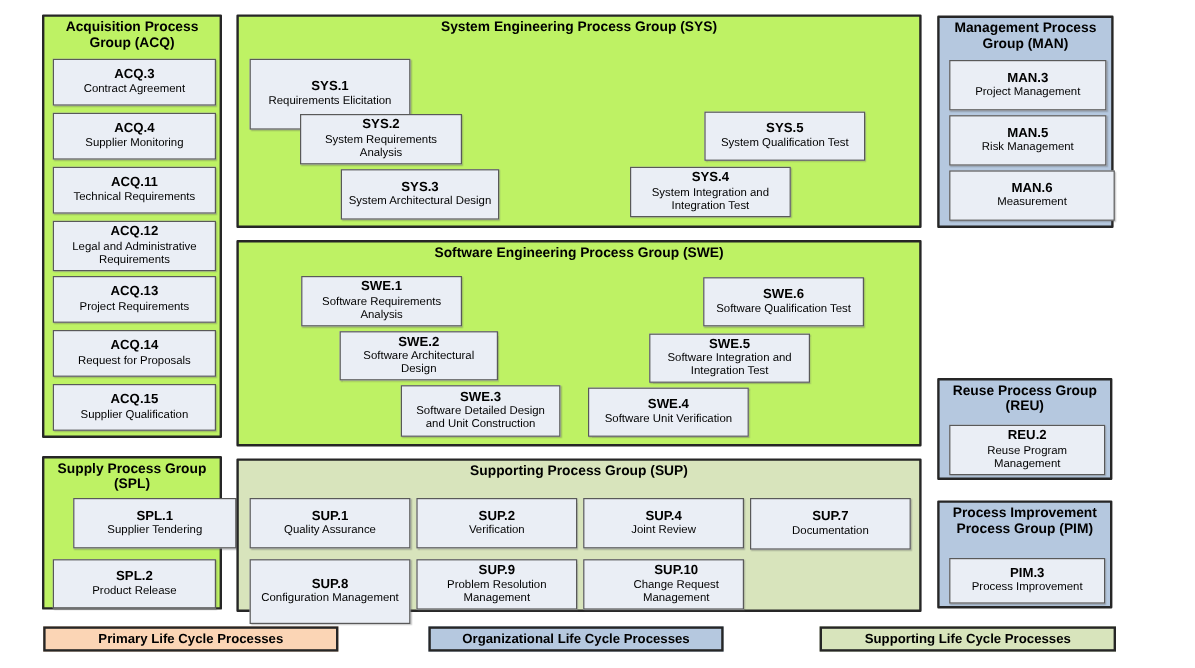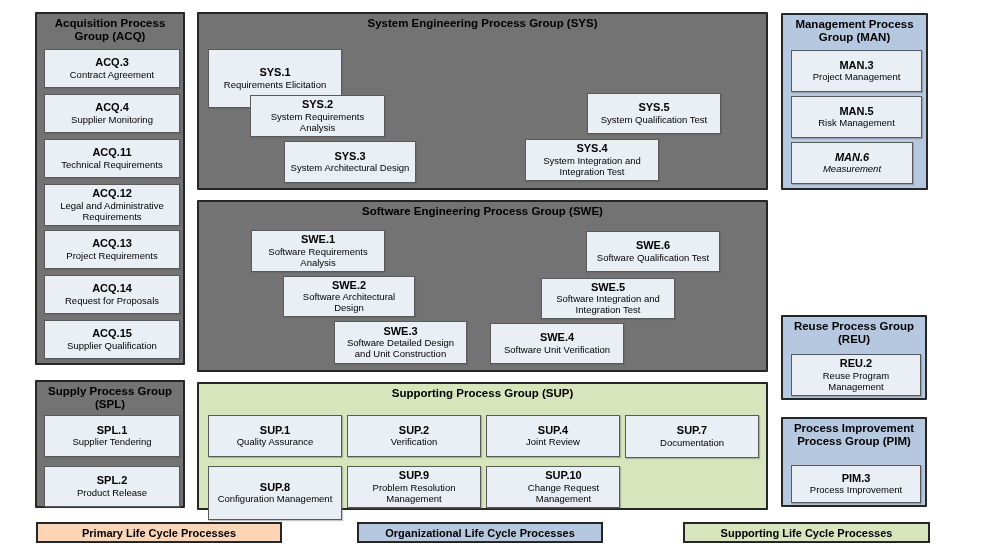--- a/index.html
+++ b/index.html
@@ -4,21 +4,21 @@
 <style>
   html,body{margin:0;padding:0;background:#fff;}
   #canvas{
     position:relative;width:996px;height:557px;background:#ffffff;
     font-family:"Liberation Sans",sans-serif;color:#000;overflow:hidden;
   }
   .group{
     position:absolute;border:2px solid #262626;box-sizing:border-box;
     border-radius:1px;
   }
-  .group.orange{background:#737373;}
+  .group.orange{background:#bef264;}
   .group.blue{background:#B5C8DF;}
   .group.green{background:#D8E4BC;}
   .gtitle{
     font-weight:bold;font-size:11.5px;line-height:1.15;text-align:center;
     padding-top:3px;padding-left:4px;padding-right:4px;
   }
   .pbox{
     position:absolute;box-sizing:border-box;background:#EAEEF5;
     border:1.5px solid #595959;display:flex;flex-direction:column;
     align-items:center;justify-content:center;text-align:center;
@@ -67,21 +67,21 @@
       <span class="pname">Request for Proposals</span>
     </div>
     <div class="pbox" style="left:7px;top:306px;width:136px;height:39px;">
       <span class="pid">ACQ.15</span>
       <span class="pname">Supplier Qualification</span>
     </div>
   </div>
 
   <div class="group orange" style="left:35px;top:380px;width:150px;height:128px;">
     <div class="gtitle">Supply Process Group (SPL)</div>
-    <div class="pbox" style="left:7px;top:33px;width:136px;height:42px;">
+    <div class="pbox" style="left:24px;top:33px;width:136px;height:42px;">
       <span class="pid">SPL.1</span>
       <span class="pname">Supplier Tendering</span>
     </div>
     <div class="pbox" style="left:7px;top:84px;width:136px;height:41px;">
       <span class="pid">SPL.2</span>
       <span class="pname">Product Release</span>
     </div>
   </div>
 
   <div class="group orange" style="left:197px;top:12px;width:571px;height:178px;">
@@ -171,21 +171,21 @@
   <div class="group blue" style="left:781px;top:13px;width:147px;height:177px;">
     <div class="gtitle">Management Process Group (MAN)</div>
     <div class="pbox" style="left:8px;top:35px;width:131px;height:42px;">
       <span class="pid">MAN.3</span>
       <span class="pname">Project Management</span>
     </div>
     <div class="pbox" style="left:8px;top:81px;width:131px;height:42px;">
       <span class="pid">MAN.5</span>
       <span class="pname">Risk Management</span>
     </div>
-    <div class="pbox" style="left:8px;top:127px;width:122px;height:42px;font-style:italic;">
+    <div class="pbox" style="left:8px;top:127px;width:138px;height:42px;">
       <span class="pid">MAN.6</span>
       <span class="pname">Measurement</span>
     </div>
   </div>
 
   <div class="group blue" style="left:781px;top:315px;width:146px;height:85px;">
     <div class="gtitle">Reuse Process Group (REU)</div>
     <div class="pbox" style="left:8px;top:37px;width:130px;height:42px;">
       <span class="pid">REU.2</span>
       <span class="pname">Reuse Program Management</span>

